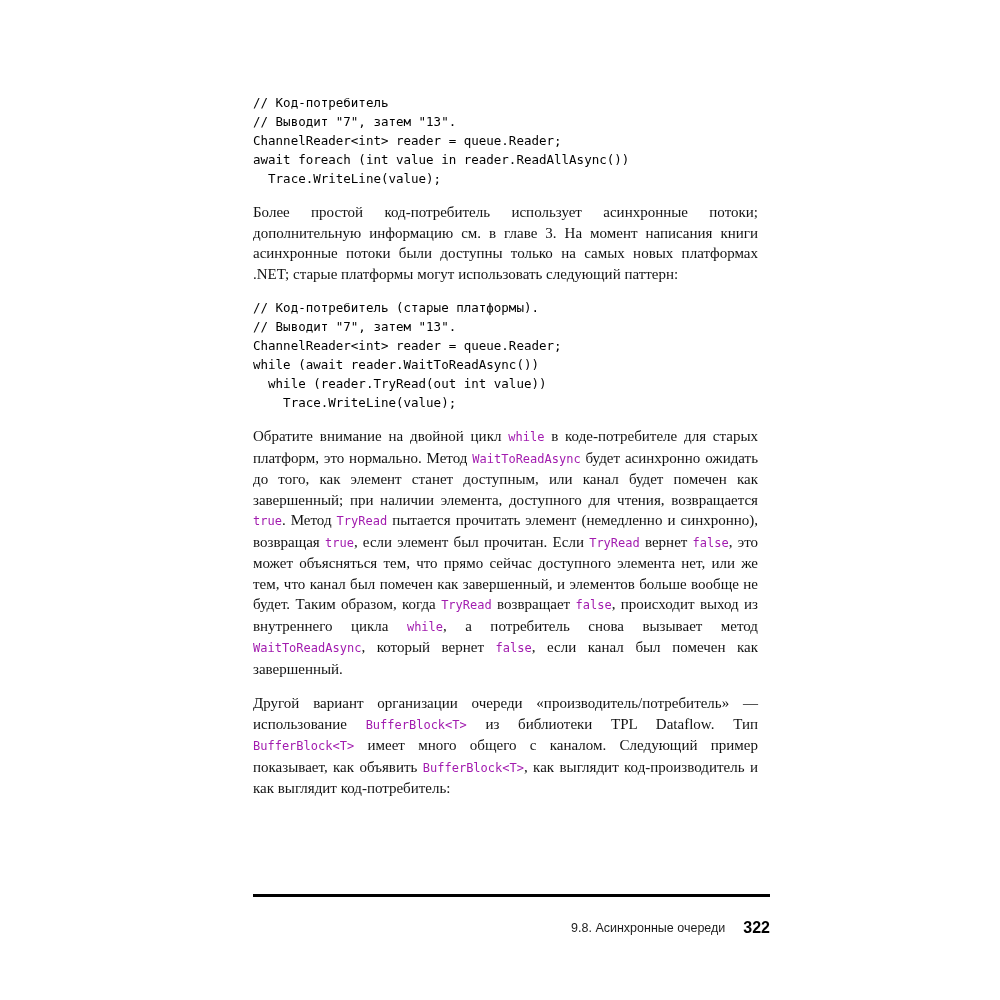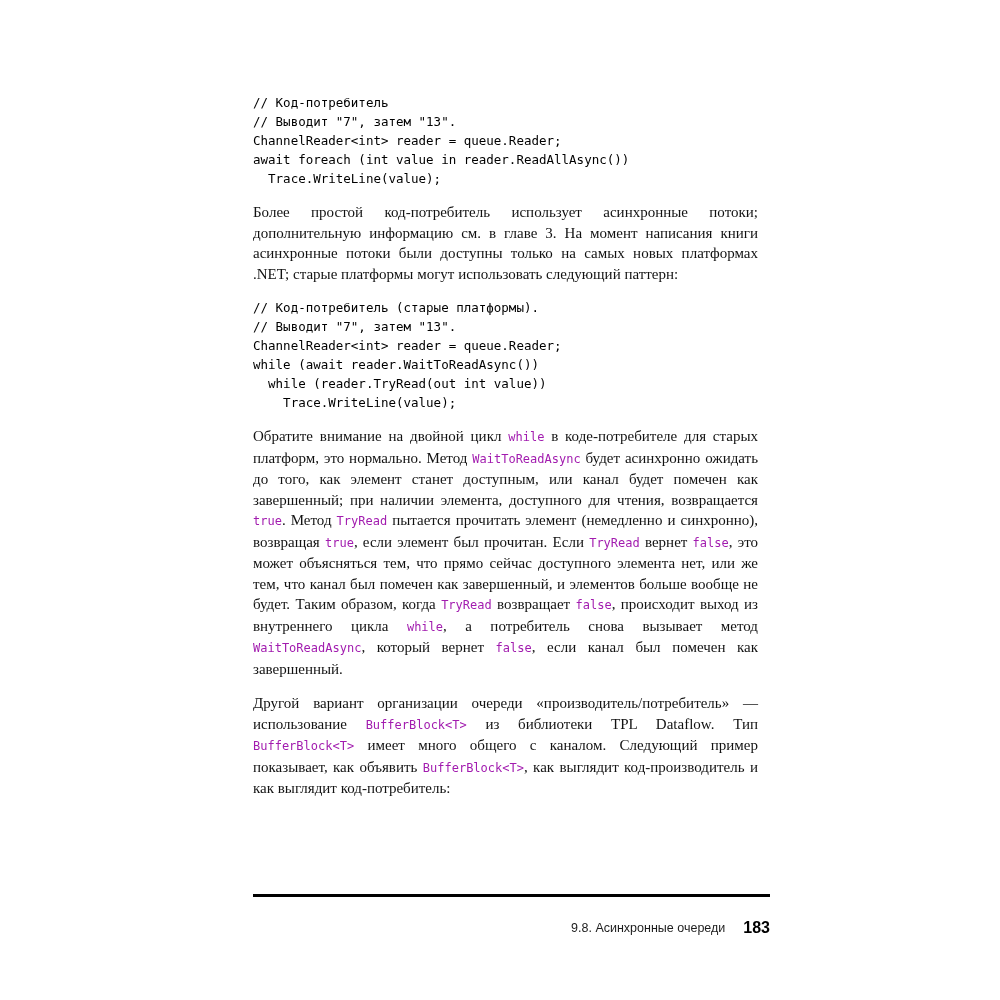--- a/index.html
+++ b/index.html
@@ -86,17 +86,17 @@
   while (reader.TryRead(out int value))
     Trace.WriteLine(value);</pre>
       <p class="para"><span>Обратите внимание на двойной цикл </span><span class="inline-code">while</span><span> в коде-потребителе для старых платформ, это нормально. Метод </span><span class="inline-code">WaitToReadAsync</span><span> будет асинхронно ожидать до того, как элемент станет доступным, или канал будет помечен как завершенный; при наличии элемента, доступного для чтения, возвращается </span><span class="inline-code">true</span><span>. Метод </span><span class="inline-code">TryRead</span><span> пытается прочитать элемент (немедленно и синхронно), возвращая </span><span class="inline-code">true</span><span>, если элемент был прочитан. Если </span><span class="inline-code">TryRead</span><span> вернет </span><span class="inline-code">false</span><span>, это может объясняться тем, что прямо сейчас доступного элемента нет, или же тем, что канал был помечен как завершенный, и элементов больше вообще не будет. Таким образом, когда </span><span class="inline-code">TryRead</span><span> возвращает </span><span class="inline-code">false</span><span>, происходит выход из внутреннего цикла </span><span class="inline-code">while</span><span>, а потребитель снова вызывает метод </span><span class="inline-code">WaitToReadAsync</span><span>, который вернет </span><span class="inline-code">false</span><span>, если канал был помечен как завершенный.</span></p>
       <p class="para"><span>Другой вариант организации очереди «производитель/потребитель» — использование </span><span class="inline-code">BufferBlock&lt;T&gt;</span><span> из библиотеки TPL Dataflow. Тип </span><span class="inline-code">BufferBlock&lt;T&gt;</span><span> имеет много общего с каналом. Следующий пример показывает, как объявить </span><span class="inline-code">BufferBlock&lt;T&gt;</span><span>, как выглядит код-производитель и как выглядит код-потребитель:</span></p>
     </div>
 
   <div class="footer">
     <div class="rule"></div>
     <div class="footer-row">
       <span class="section-label">9.8. Асинхронные очереди</span>
-      <span class="page-number">183</span>
+      <span class="page-number">322</span>
     </div>
   </div>
 
 </div>
 
 </body></html>

